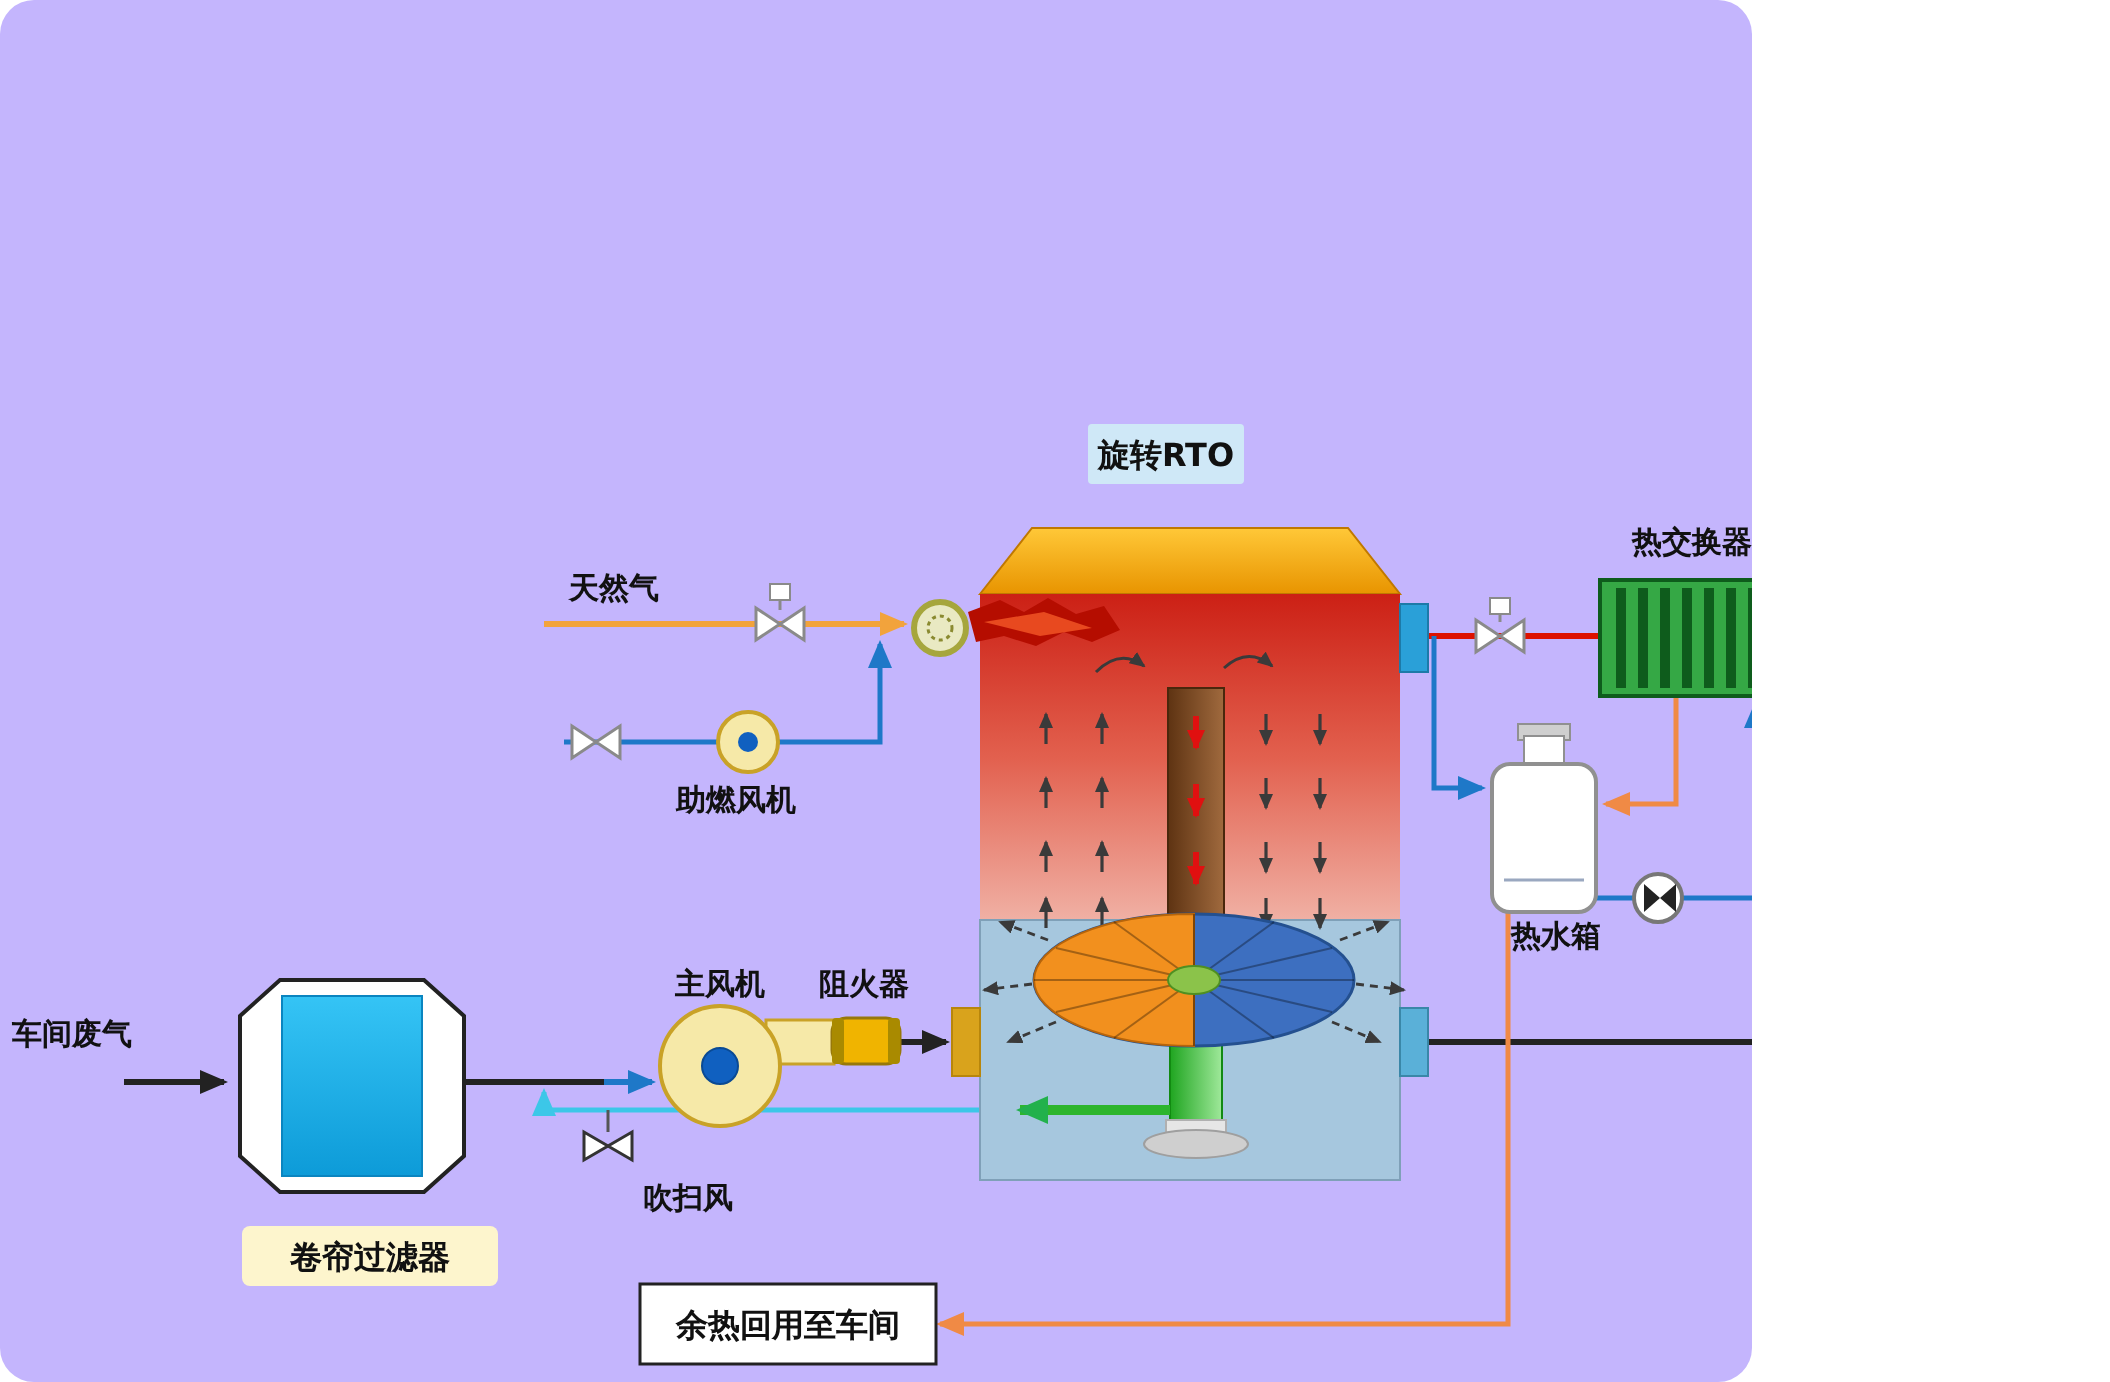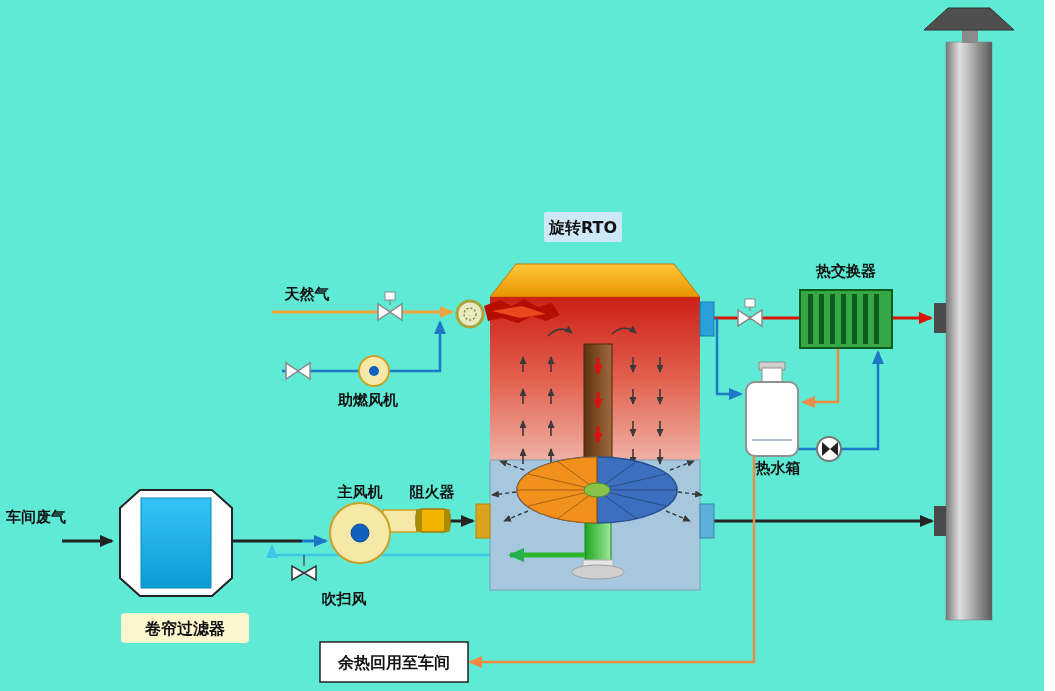--- a/index.html
+++ b/index.html
@@ -1,16 +1,16 @@
 <!DOCTYPE html>
 <html><head>
 <meta charset="utf-8">
 <style>
   html,body{margin:0;padding:0;background:#ffffff;}
-  .wrap{position:relative;width:1044px;height:691px;background:#5eead4;overflow:hidden;}
+  .wrap{position:relative;width:876px;height:691px;background:#c4b5fd;overflow:hidden;border-radius:17px;}
   svg{display:block;}
   text{font-family:"DejaVu Sans","Liberation Sans",sans-serif;fill:#111;}
   .lbl{font-size:15px;font-weight:600;}
   .lbl-lg{font-size:16px;font-weight:700;}
   .lbl-box{font-size:16px;font-weight:600;}
 </style>
 </head>
 <body>
 
 <div class="wrap">

